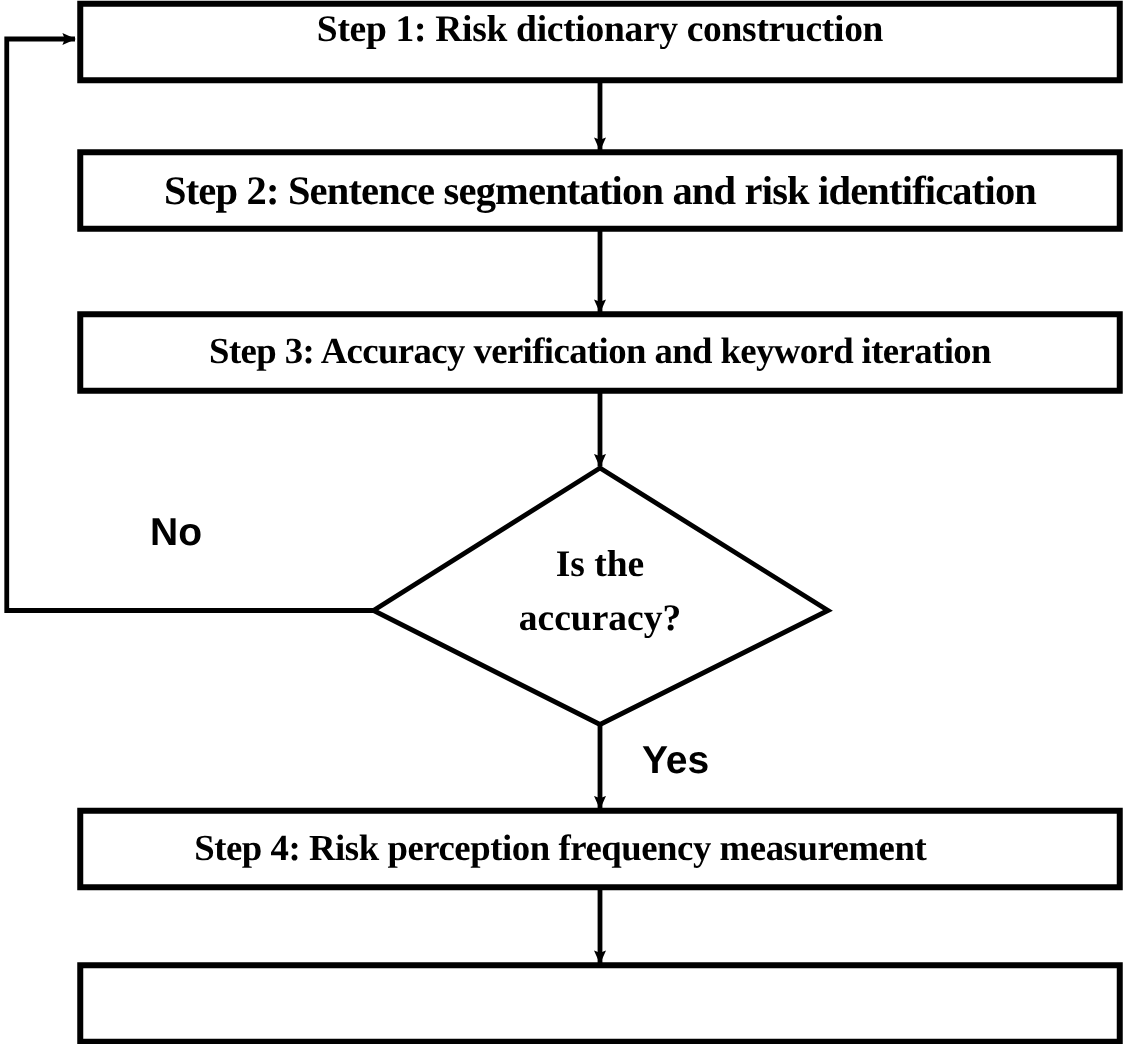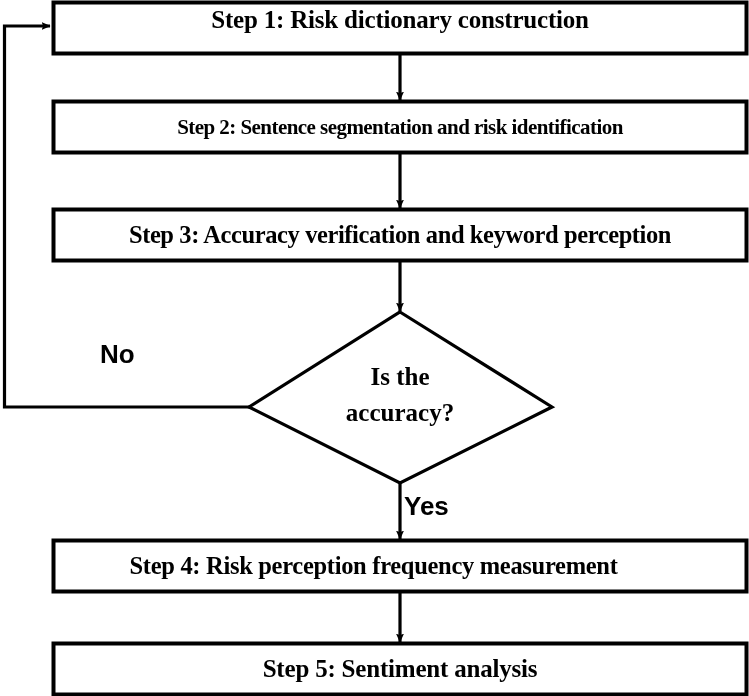--- a/index.html
+++ b/index.html
@@ -35,21 +35,21 @@
     font-weight: bold;
     color: #000000;
     white-space: nowrap;
     pointer-events: none;
   }
   .process-label {
     font-size: 25px;
     letter-spacing: -0.2px;
   }
   #label-step2 {
-    font-size: 21px;
+    font-size: 27px;
     letter-spacing: -0.55px;
     border-radius: 11px;
   }
   #label-step3 {
     font-size: 24.5px;
     letter-spacing: -0.4px;
   }
   #label-step4 {
     font-size: 24.5px;
     letter-spacing: -0.3px;
@@ -103,28 +103,27 @@
 
     <line x1="400" y1="593" x2="400" y2="642" stroke="#000000" stroke-width="3.2" marker-end="url(#arrowhead)"></line>
 
     <polyline points="249,407 4.5,407 4.5,26 50,26" fill="none" stroke="#000000" stroke-width="3.2" marker-end="url(#arrowhead)"></polyline>
   </svg>
 
   <div class="node-label process-label" id="label-step1" style="left:53px; top:2px; width:694px; height:36px;">Step 1: Risk dictionary construction</div>
 
   <div class="node-label process-label" id="label-step2" style="left:53px; top:101px; width:694px; height:52px;">Step 2: Sentence segmentation and risk identification</div>
 
-  <div class="node-label process-label" id="label-step3" style="left:53px; top:209px; width:694px; height:52px;">Step 3: Accuracy verification and keyword perception</div>
+  <div class="node-label process-label" id="label-step3" style="left:53px; top:209px; width:694px; height:52px;">Step 3: Accuracy verification and keyword iteration</div>
 
   <div class="node-label process-label" id="label-step4" style="left:53px; top:540px; width:641px; height:52px;">Step 4: Risk perception frequency measurement</div>
 
-  <div class="node-label process-label" id="label-step5" style="left:53px; top:643px; width:694px; height:52px;">Step 5: Sentiment analysis</div>
 
   <div class="node-label decision-label" id="label-decision" style="left:262px; top:330px; width:276px; height:130px;">
     <span>Is the</span>
     <span>accuracy?</span>
   </div>
 
   <div class="edge-label" id="label-no" style="left:100px; top:339px;">No</div>
 
-  <div class="edge-label" id="label-yes" style="left:404px; top:491px;">Yes</div>
+  <div class="edge-label" id="label-yes" style="left:428px; top:491px;">Yes</div>
 
 </div>
 
 </body></html>

